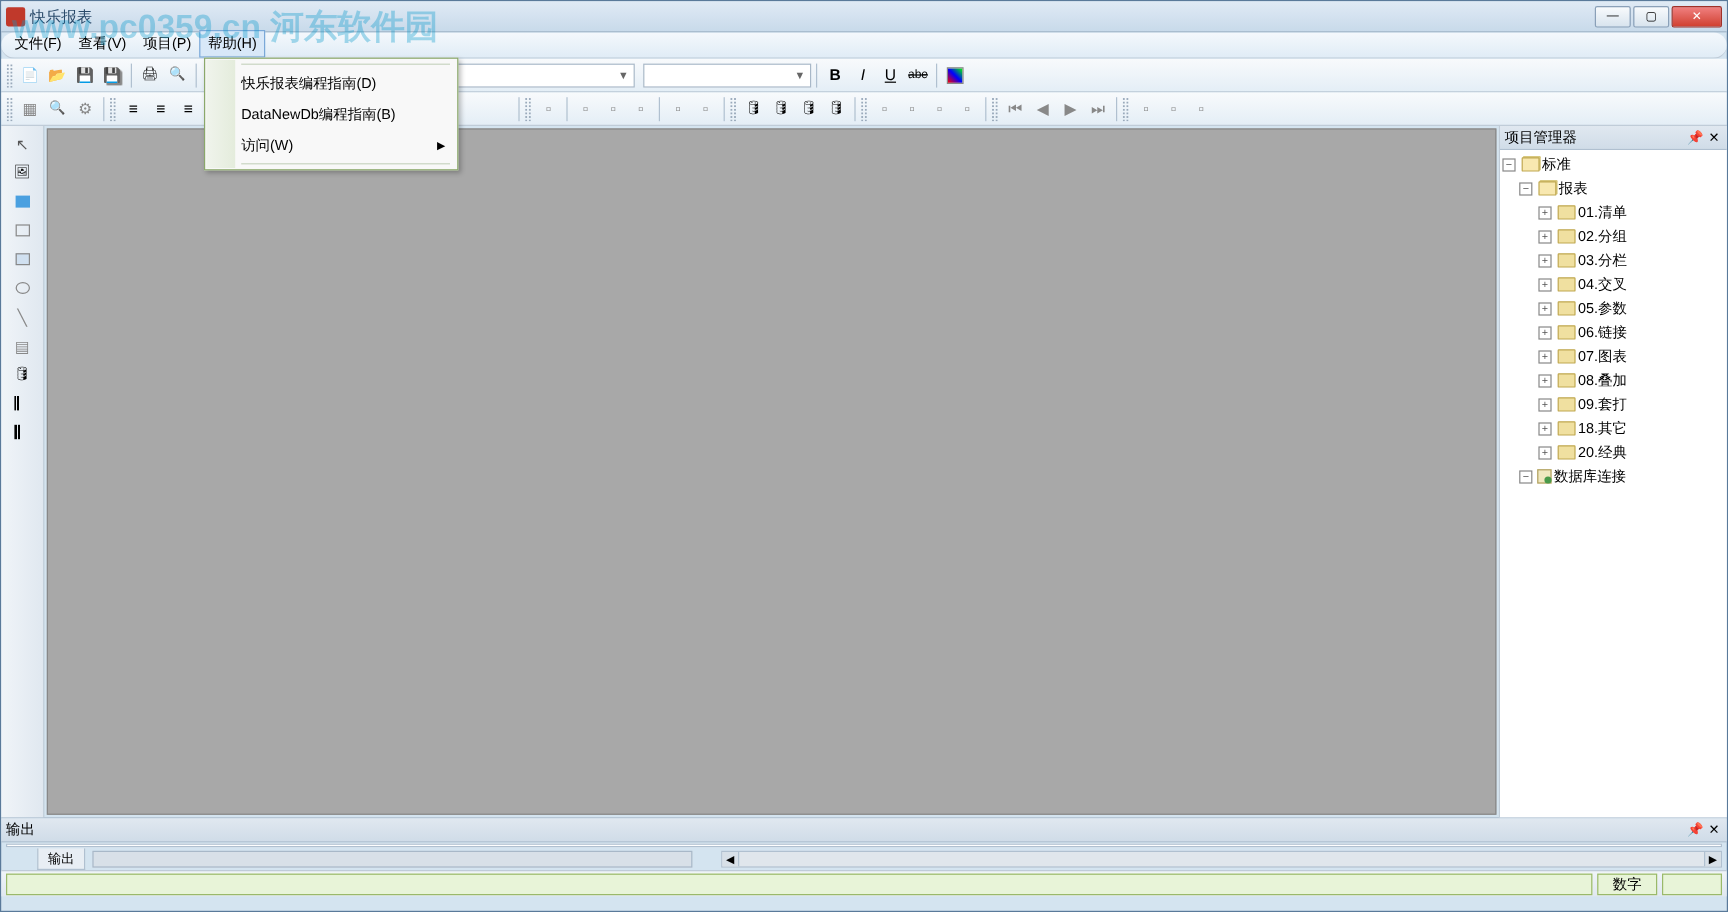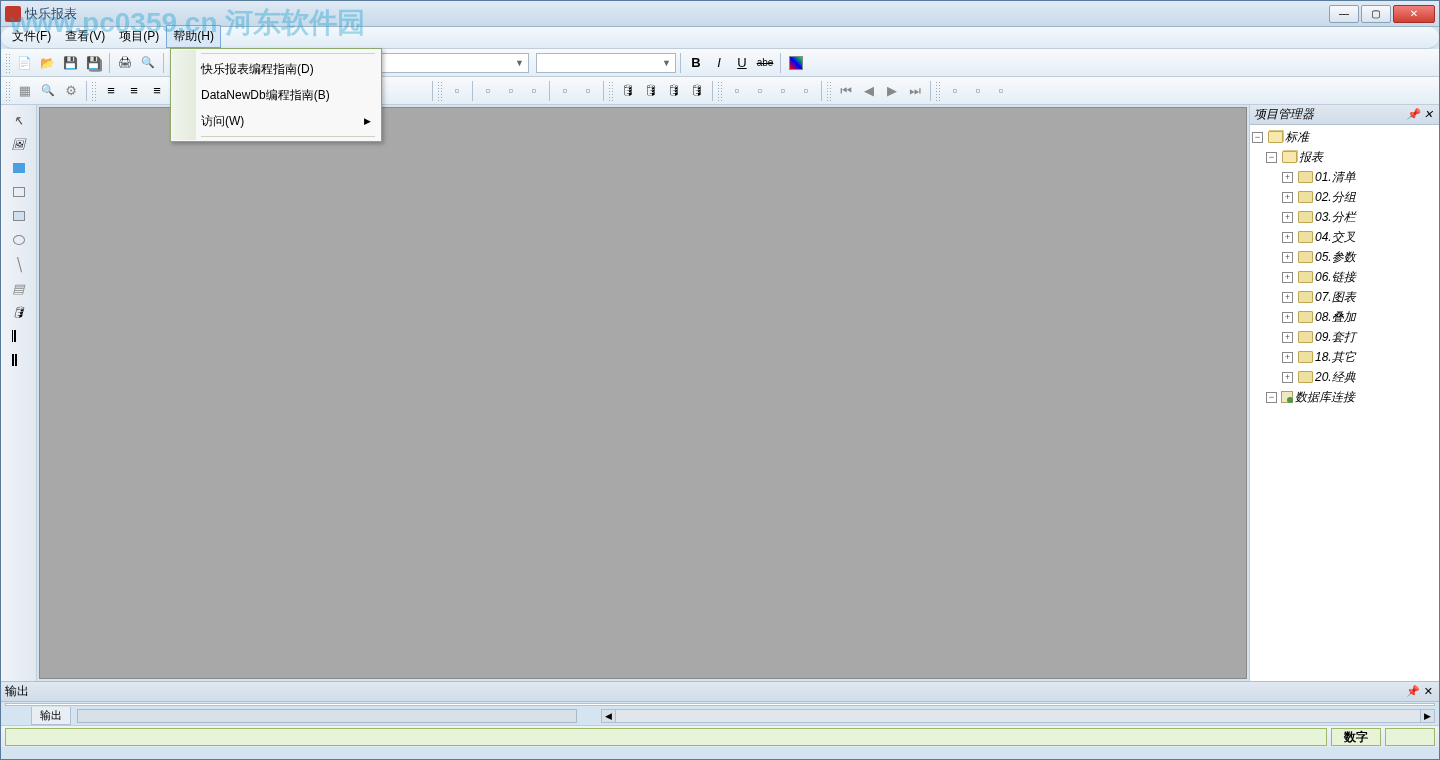--- a/index.html
+++ b/index.html
@@ -67,21 +67,21 @@
 .ico-table::before { content: "▤"; color: #888; }
 .ico-barcode { background-image: linear-gradient(90deg,#000 1px,transparent 1px,transparent 2px,#000 2px,#000 4px,transparent 4px); width: 14px; height: 12px; }
 .ico-barcode2 { background-image: linear-gradient(90deg,#000 2px,transparent 2px,transparent 3px,#000 3px,#000 5px,transparent 5px); width: 14px; height: 12px; }
 .ico-folder::before { content: ""; display:block; width:13px; height:10px; background:#f0e0a0; border:1px solid #c0a850; border-radius:1px; }
 .ico-folder-open::before { content: ""; display:block; width:13px; height:10px; background:#f8e8b0; border:1px solid #c0a850; border-radius:1px; box-shadow: 1px -1px 0 #d8c880; }
 .ico-dbfile { width:12px; height:12px; background:#f0e8c0; border:1px solid #b0a060; position:relative; }
 .ico-dbfile::after { content:""; position:absolute; right:-1px; bottom:-1px; width:6px; height:6px; background:#4a9a4a; border-radius:50%; }
 .ico-generic::before { content: "▫"; color:#888; }
 
 
-.main-area { display: flex; height: calc(100% - 26px - 22px - 28px - 28px - 56px - 22px); font-style: italic; }
+.main-area { display: flex; height: calc(100% - 26px - 22px - 28px - 28px - 56px - 22px); }
 .left-toolbox { width: 36px; background: linear-gradient(90deg,#f0f4f8,#e0e8f0); border-right: 1px solid #c0ccd8; display: flex; flex-direction: column; align-items: center; padding-top: 4px; gap: 2px; }
 .left-toolbox .tool { width: 24px; height: 22px; display:flex; align-items:center; justify-content:center; border:1px solid transparent; cursor:pointer;}
 .canvas { flex: 1; background: #a8a8a8; border: 1px solid #888; margin: 2px; }
 .right-panel { width: 190px; background: #ecf0f4; border-left: 1px solid #c0ccd8; display:flex; flex-direction:column; }
 .panel-header { height: 20px; background: linear-gradient(#e0e8f0,#d0dce8); border-bottom:1px solid #b0c0d0; display:flex; align-items:center; padding:0 4px; font-size:12px; }
 .panel-header .pin { margin-left:auto; font-size:11px; cursor:pointer; padding:0 2px;}
 .panel-header .cls { font-size:11px; cursor:pointer; padding:0 2px;}
 .tree { flex:1; background:#fff; overflow:auto; padding:2px; font-size:12px; }
 .tree-node { display:flex; align-items:center; height:20px; gap:2px; cursor:default; white-space:nowrap;}
 .tree-node .exp { width:11px; height:11px; border:1px solid #888; display:flex; align-items:center; justify-content:center; font-size:9px; line-height:1; cursor:pointer; margin-right:2px; color:#555;}
@@ -94,21 +94,21 @@
 .output-panel .body { flex:1; background:#fff; border:1px solid #b0c0d0; margin:1px 4px; }
 .output-panel .tabs { height:18px; display:flex; align-items:center; padding-left:30px; gap:2px; position:relative;}
 .output-panel .tabs .scroller { height:14px; background:#d8e0e8; border:1px solid #a8b8c8; }
 .output-panel .tabs .tab { padding:1px 8px; background:#e8eef4; border:1px solid #b0c0d0; border-top:none; font-size:11px; }
 .output-panel .tabs .hbar { position:absolute; right:4px; left:600px; height:14px; background:#e0e6ec; border:1px solid #b0c0d0; display:flex;}
 .output-panel .tabs .hbar .arrow { width:14px; display:flex; align-items:center; justify-content:center; background:#d8e0e8; border-right:1px solid #b0c0d0; font-size:9px;}
 .output-panel .tabs .hbar .arrow:last-child { border-right:none; border-left:1px solid #b0c0d0; margin-left:auto;}
 
 
 .statusbar { height: 22px; background: linear-gradient(#f0f4f8,#e0e8f0); border-top:1px solid #c0ccd8; display:flex; align-items:center; padding:0 4px; gap:4px;}
-.statusbar .cell { height:18px; border:1px solid #9ab96a; background:#e8f4d8; flex:1;font-weight:bold; }
+.statusbar .cell { height:18px; border:1px solid #9ab96a; background:#e8f4d8; flex:1; }
 .statusbar .cell.sm { flex:0 0 50px; text-align:center; line-height:16px; font-size:12px; }
 
 
 .dropdown { position:absolute; left:170px; top:48px; width:212px; background:#f8f8f8; border:1px solid #8aa86a; box-shadow:2px 2px 4px rgba(0,0,0,0.25); z-index:10; padding:2px;}
 .dropdown .dd-item { height:26px; display:flex; align-items:center; padding:0 8px 0 28px; position:relative; cursor:default;}
 .dropdown .dd-item .dd-icon { position:absolute; left:4px; width:18px; display:flex; justify-content:center;}
 .dropdown .dd-item .dd-arrow { margin-left:auto; font-size:9px;}
 .dropdown .dd-sep { height:1px; background:#c8d4c0; margin:2px 4px 2px 28px;}
 .dd-strip { position:absolute; left:1px; top:1px; bottom:1px; width:24px; background:linear-gradient(90deg,#f0f4ec,#e4ecdc); }
 </style>

